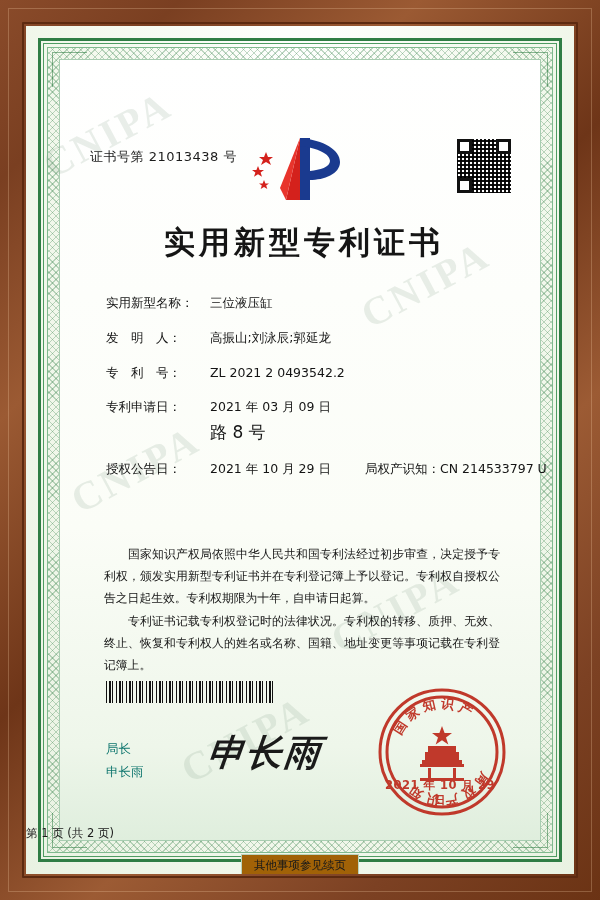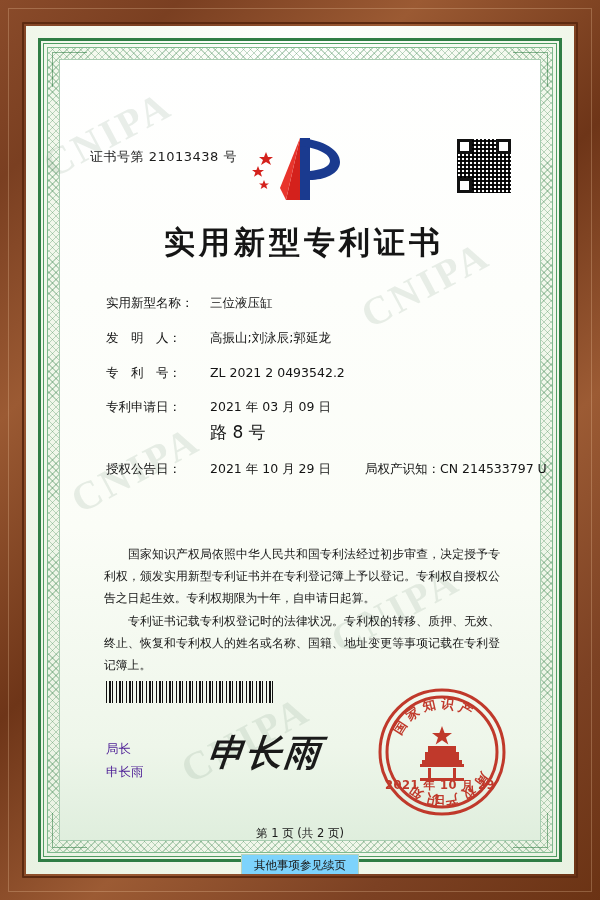--- a/index.html
+++ b/index.html
@@ -242,21 +242,21 @@
         #111 3px 5px, transparent 5px 6px,
         #111 6px 7px, transparent 7px 10px);
   }
 
   
   .sig-label {
     position: absolute;
     left: 80px; top: 712px;
     font-size: 12.5px;
     line-height: 1.8;
-    color: #4c1d95;
+    color: #0f766e;
   }
   .sig-script {
     position: absolute;
     left: 182px; top: 703px;
     font-family: "DejaVu Serif", serif;
     font-size: 36px;
     font-style: italic;
     font-weight: bold;
     color: #1a1a1a;
     letter-spacing: 2px;
@@ -277,32 +277,31 @@
     font-size: 11.5px;
     color: #c0392b;
     font-weight: bold;
     letter-spacing: 0.5px;
   }
 
   
   .page-no {
     position: absolute;
     left: 0; right: 0; top: 800px;
-    text-align: center;
     font-size: 11.5px;
     color: #1a1a1a;
   }
   .footer-note {
     position: absolute;
     left: 50%; top: 828px;
     transform: translateX(-50%);
     padding: 3px 12px;
     font-size: 11.5px;
     color: #1a1a1a;
-    background: #7dd3fc;
+    background: #a16207;
     border: 1px solid #b9d4bd;
   }
 </style>
 </head>
 <body>
 
 <div class="frame-outer">
   <div class="frame-highlight"></div>
   <div class="frame-inner-bevel"></div>
 </div>

